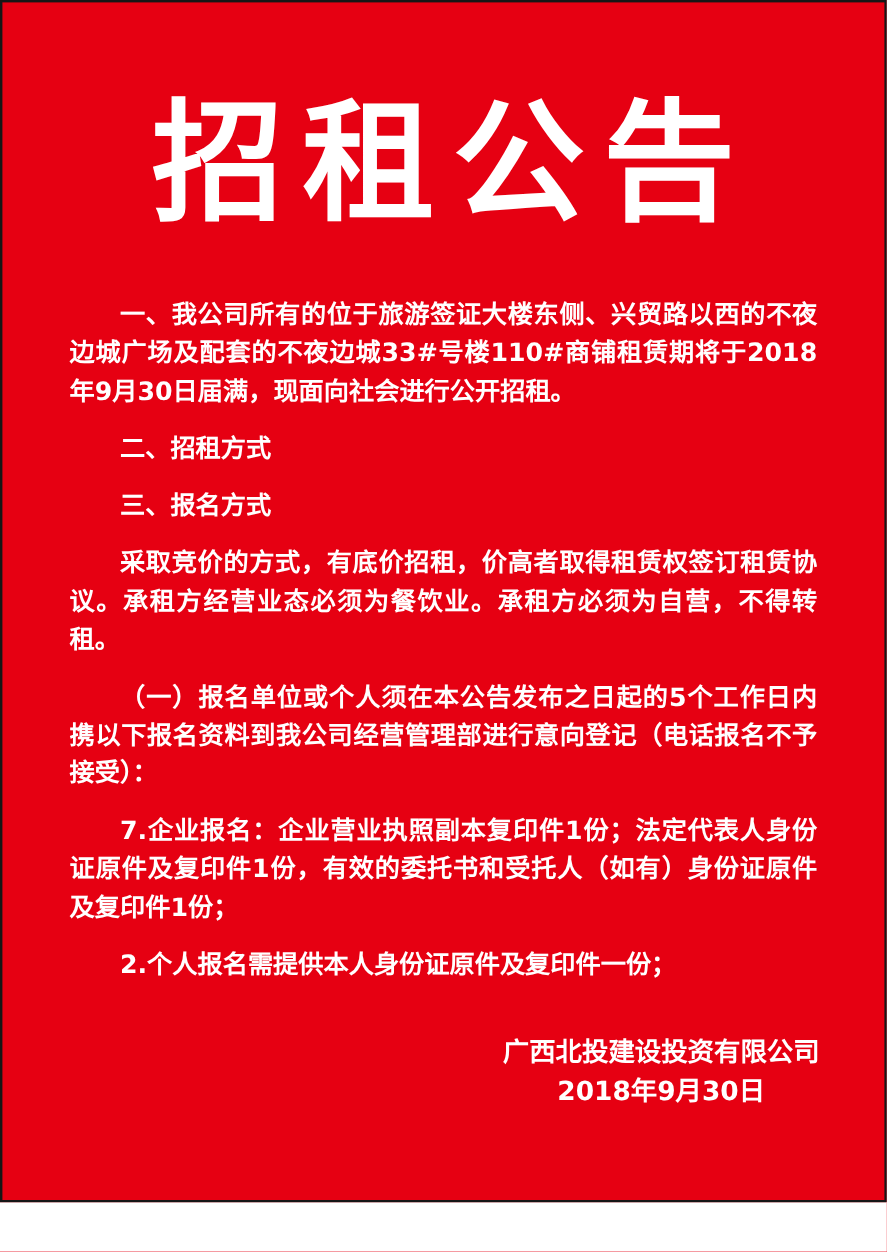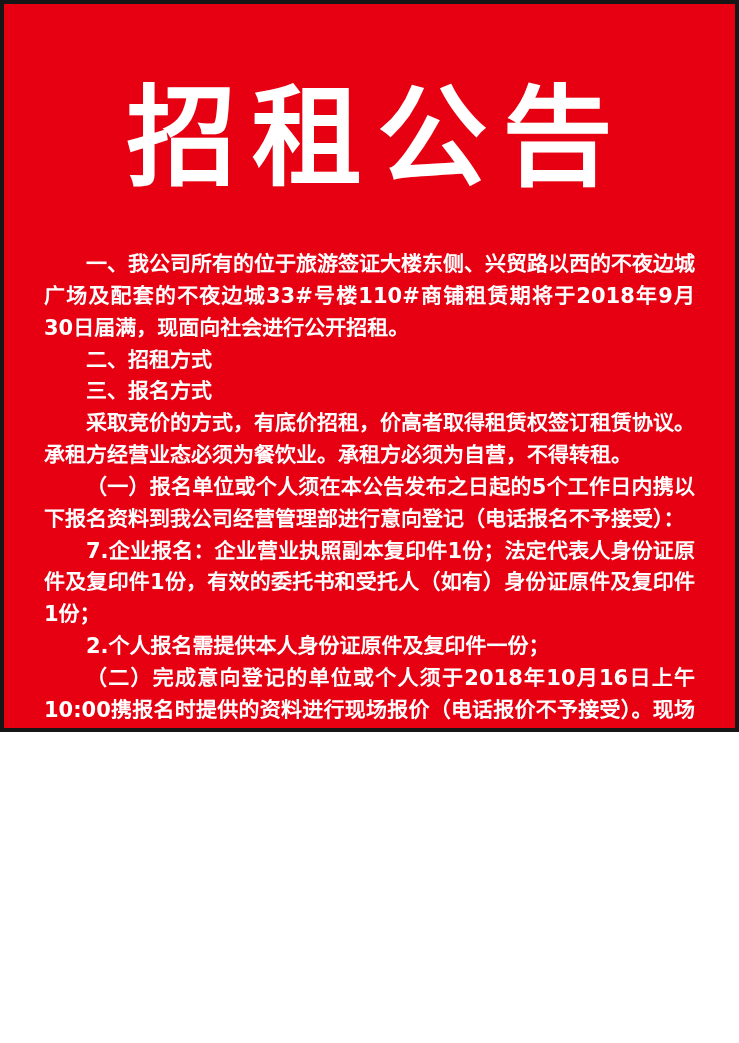--- a/index.html
+++ b/index.html
@@ -3,24 +3,24 @@
 <meta charset="utf-8">
 <style>
   html, body {
     margin: 0;
     padding: 0;
     background: #ffffff;
   }
   .poster {
     position: relative;
     width: 739px;
-    height: 732px;
+    height: 1002px;
     box-sizing: border-box;
     background: #e60012;
-    border: 4px solid #0f172a;
+    border: 2px solid #0f172a;
     color: #ffffff;
     overflow: hidden;
   }
   .title {
     margin-top: 72px;
     text-align: center;
     font-family: "DejaVu Serif", serif;
     font-weight: bold;
     font-size: 110px;
     line-height: 1.12;
@@ -31,21 +31,21 @@
   .body-text {
     margin-top: 50px;
     padding: 0 40px;
     font-family: "DejaVu Sans", sans-serif;
     font-weight: bold;
     font-size: 21px;
     line-height: 1.515;
     text-align: justify;
   }
   .body-text p {
-    margin: 0;
+    margin: 16px;
     text-indent: 2em;
   }
   .signature {
     margin: 42px 54px 0 auto;
     width: max-content;
     text-align: center;
     font-family: "DejaVu Sans", sans-serif;
     font-weight: bold;
     font-size: 22px;
     line-height: 1.48;
@@ -62,16 +62,19 @@
 
   <div class="body-text">
 
     <p>一、我公司所有的位于旅游签证大楼东侧、兴贸路以西的不夜边城广场及配套的不夜边城33#号楼110#商铺租赁期将于2018年9月30日届满，现面向社会进行公开招租。</p>
       <p>二、招租方式</p>
       <p>三、报名方式</p>
       <p>采取竞价的方式，有底价招租，价高者取得租赁权签订租赁协议。承租方经营业态必须为餐饮业。承租方必须为自营，不得转租。</p>
       <p>（一）报名单位或个人须在本公告发布之日起的5个工作日内携以下报名资料到我公司经营管理部进行意向登记（电话报名不予接受）：</p>
       <p>7.企业报名：企业营业执照副本复印件1份；法定代表人身份证原件及复印件1份，有效的委托书和受托人（如有）身份证原件及复印件1份；</p>
       <p>2.个人报名需提供本人身份证原件及复印件一份；</p>
-      <p>（二）完成意向登记的单位或个人须于2018年10月16日上午10:00携报名时提供的资料进行现场报价（电话报价不予接受）。现场报价地点位于广西北投建设投资有限公司第一会议室。</p>
   </div>
 
+  <div class="signature">
+    <div>广西北投建设投资有限公司</div>
+    <div>2018年9月30日</div>
+  </div>
 </div>
 
 </body></html>

